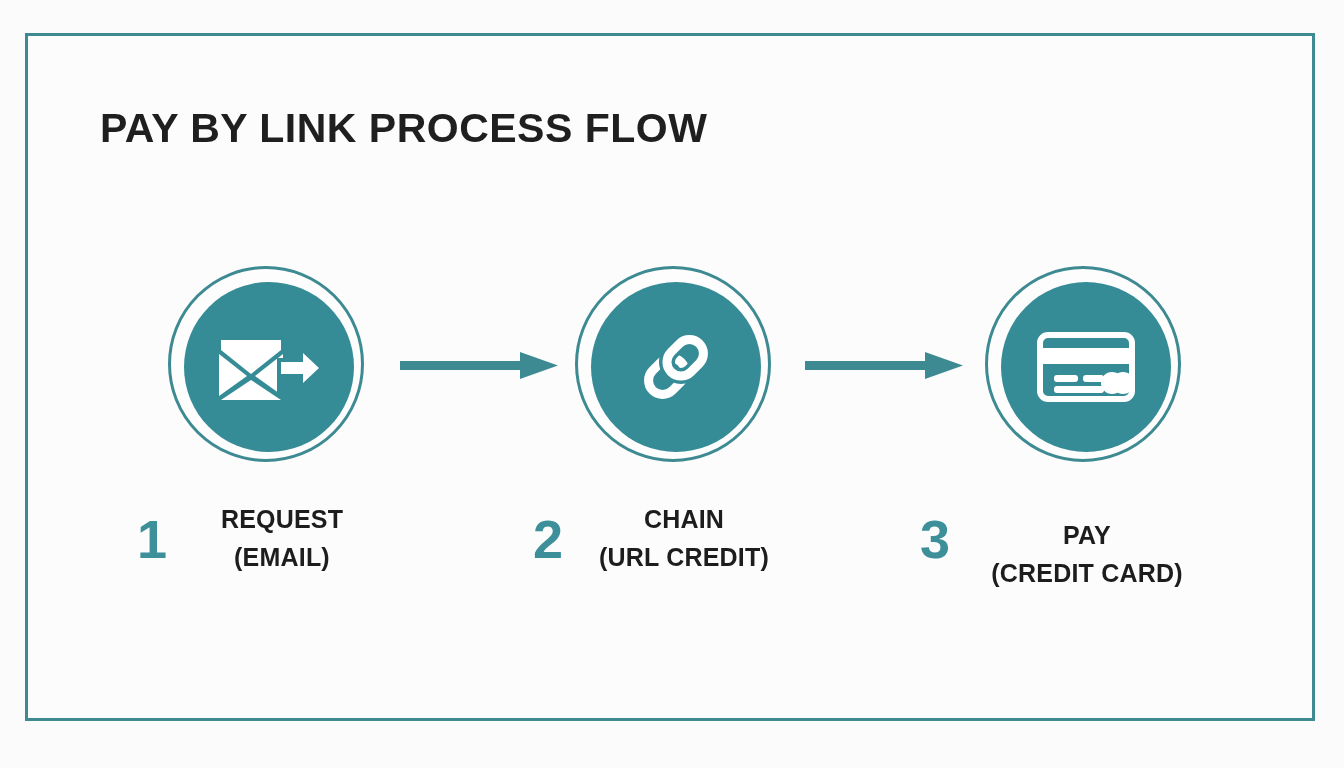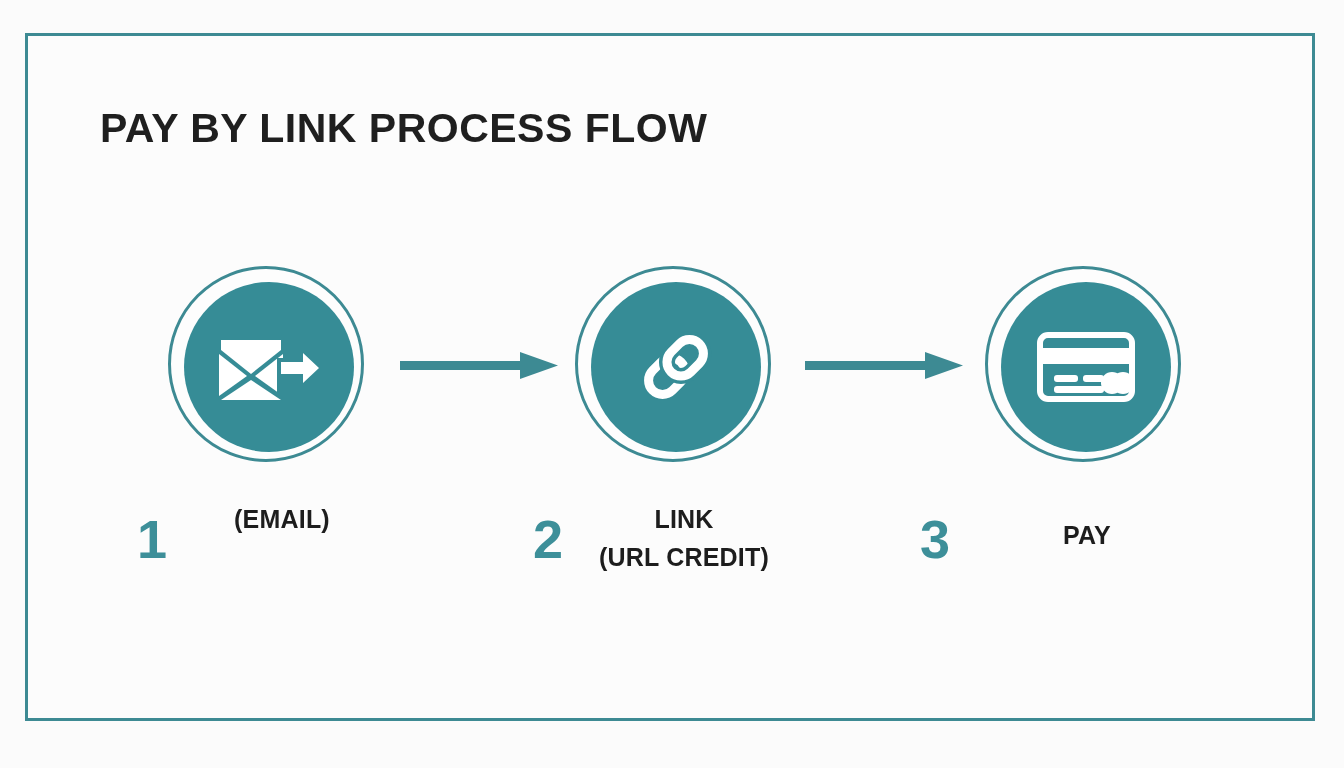--- a/index.html
+++ b/index.html
@@ -184,23 +184,25 @@
         </span>
       </div>
     </div>
   </div>
 
   <div class="num" id="num-1">1</div>
   <div class="num" id="num-2">2</div>
   <div class="num" id="num-3">3</div>
 
   <div class="label" id="label-1">
+    <div>REQUEST</div>
     <div>(EMAIL)</div>
   </div>
   <div class="label" id="label-2">
-    <div>LINK</div>
+    <div>CHAIN</div>
     <div>(URL CREDIT)</div>
   </div>
   <div class="label" id="label-3">
     <div>PAY</div>
+    <div>(CREDIT CARD)</div>
   </div>
 
 </div>
 
 </body></html>

